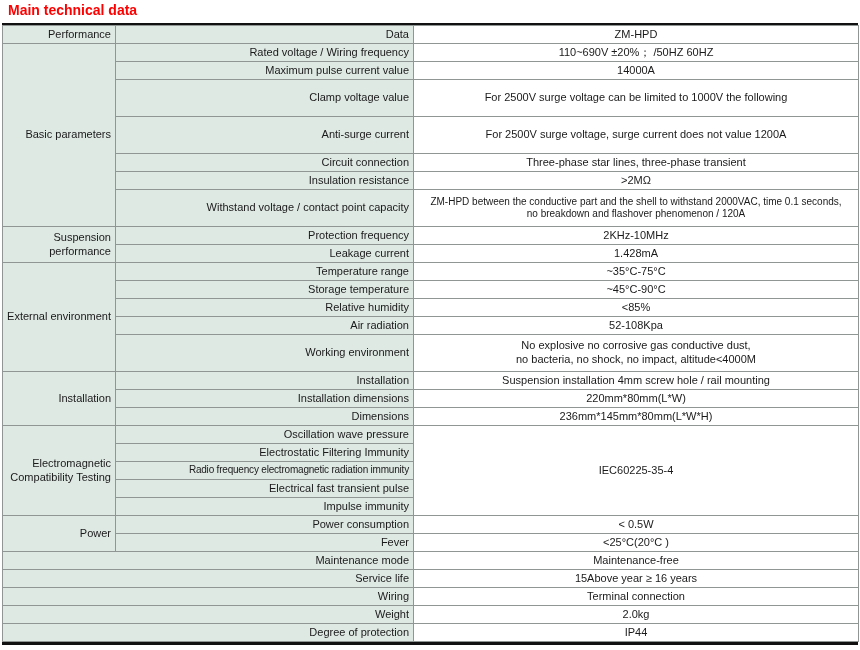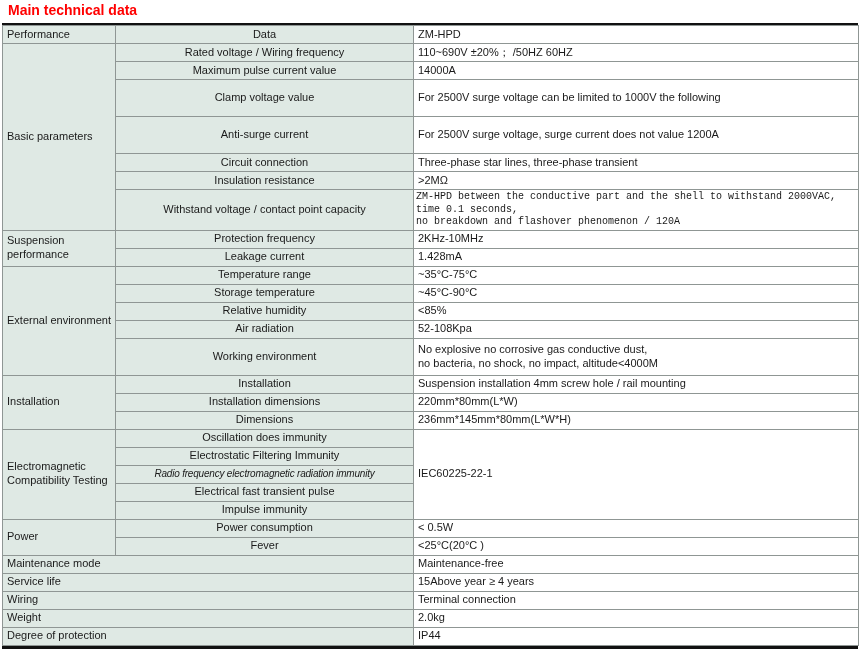--- a/index.html
+++ b/index.html
@@ -36,45 +36,44 @@
   table.spec td{
     border:1px solid var(--grid);
     font-size:11px;
     height:18px;
     padding:1px 4px;
     line-height:1.25;
     overflow:hidden;
   }
   td.cat, td.cat-full{
     background:var(--tint);
-    text-align:left;
+    text-align:right;
     padding-left:10px;
     vertical-align:middle;
   }
   td.param{
     background:var(--tint);
-    text-align:center;
+    text-align:right;
     padding-left:10px;
     vertical-align:middle;
   }
   td.param.condensed{
     font-size:10px;
     letter-spacing:-0.2px;
-    font-style:italic;
   }
   td.val{
     background:#ffffff;
+    text-align:center;
     vertical-align:middle;
     white-space:pre-line;
   }
   td.val.small{
     font-size:10px;
     line-height:1.25;
     padding:1px 2px;
-    font-family:Liberation Mono, monospace;
   }
   tr.tall td{height:37px;}
 </style>
 </head>
 <body>
 
 <div class="page-title">Main technical data</div>
 
 <div class="table-frame">
   <table class="spec">
@@ -158,22 +157,22 @@
         <tr>
           <td class="param">Installation dimensions</td>
           <td class="val">220mm*80mm(L*W)</td>
         </tr>
         <tr>
           <td class="param">Dimensions</td>
           <td class="val">236mm*145mm*80mm(L*W*H)</td>
         </tr>
         <tr>
           <td class="cat" rowspan="5">Electromagnetic Compatibility Testing</td>
-          <td class="param">Oscillation does immunity</td>
-          <td class="val" rowspan="5">IEC60225-22-1</td>
+          <td class="param">Oscillation wave pressure</td>
+          <td class="val" rowspan="5">IEC60225-35-4</td>
         </tr>
         <tr>
           <td class="param">Electrostatic Filtering Immunity</td>
         </tr>
         <tr>
           <td class="param condensed">Radio frequency electromagnetic radiation immunity</td>
         </tr>
         <tr>
           <td class="param">Electrical fast transient pulse</td>
         </tr>
@@ -188,21 +187,21 @@
         <tr>
           <td class="param">Fever</td>
           <td class="val">&lt;25°C(20°C )</td>
         </tr>
         <tr>
           <td class="cat-full" colspan="2">Maintenance mode</td>
           <td class="val">Maintenance-free</td>
         </tr>
         <tr>
           <td class="cat-full" colspan="2">Service life</td>
-          <td class="val">15Above year ≥ 4 years</td>
+          <td class="val">15Above year ≥ 16 years</td>
         </tr>
         <tr>
           <td class="cat-full" colspan="2">Wiring</td>
           <td class="val">Terminal connection</td>
         </tr>
         <tr>
           <td class="cat-full" colspan="2">Weight</td>
           <td class="val">2.0kg</td>
         </tr>
         <tr>

